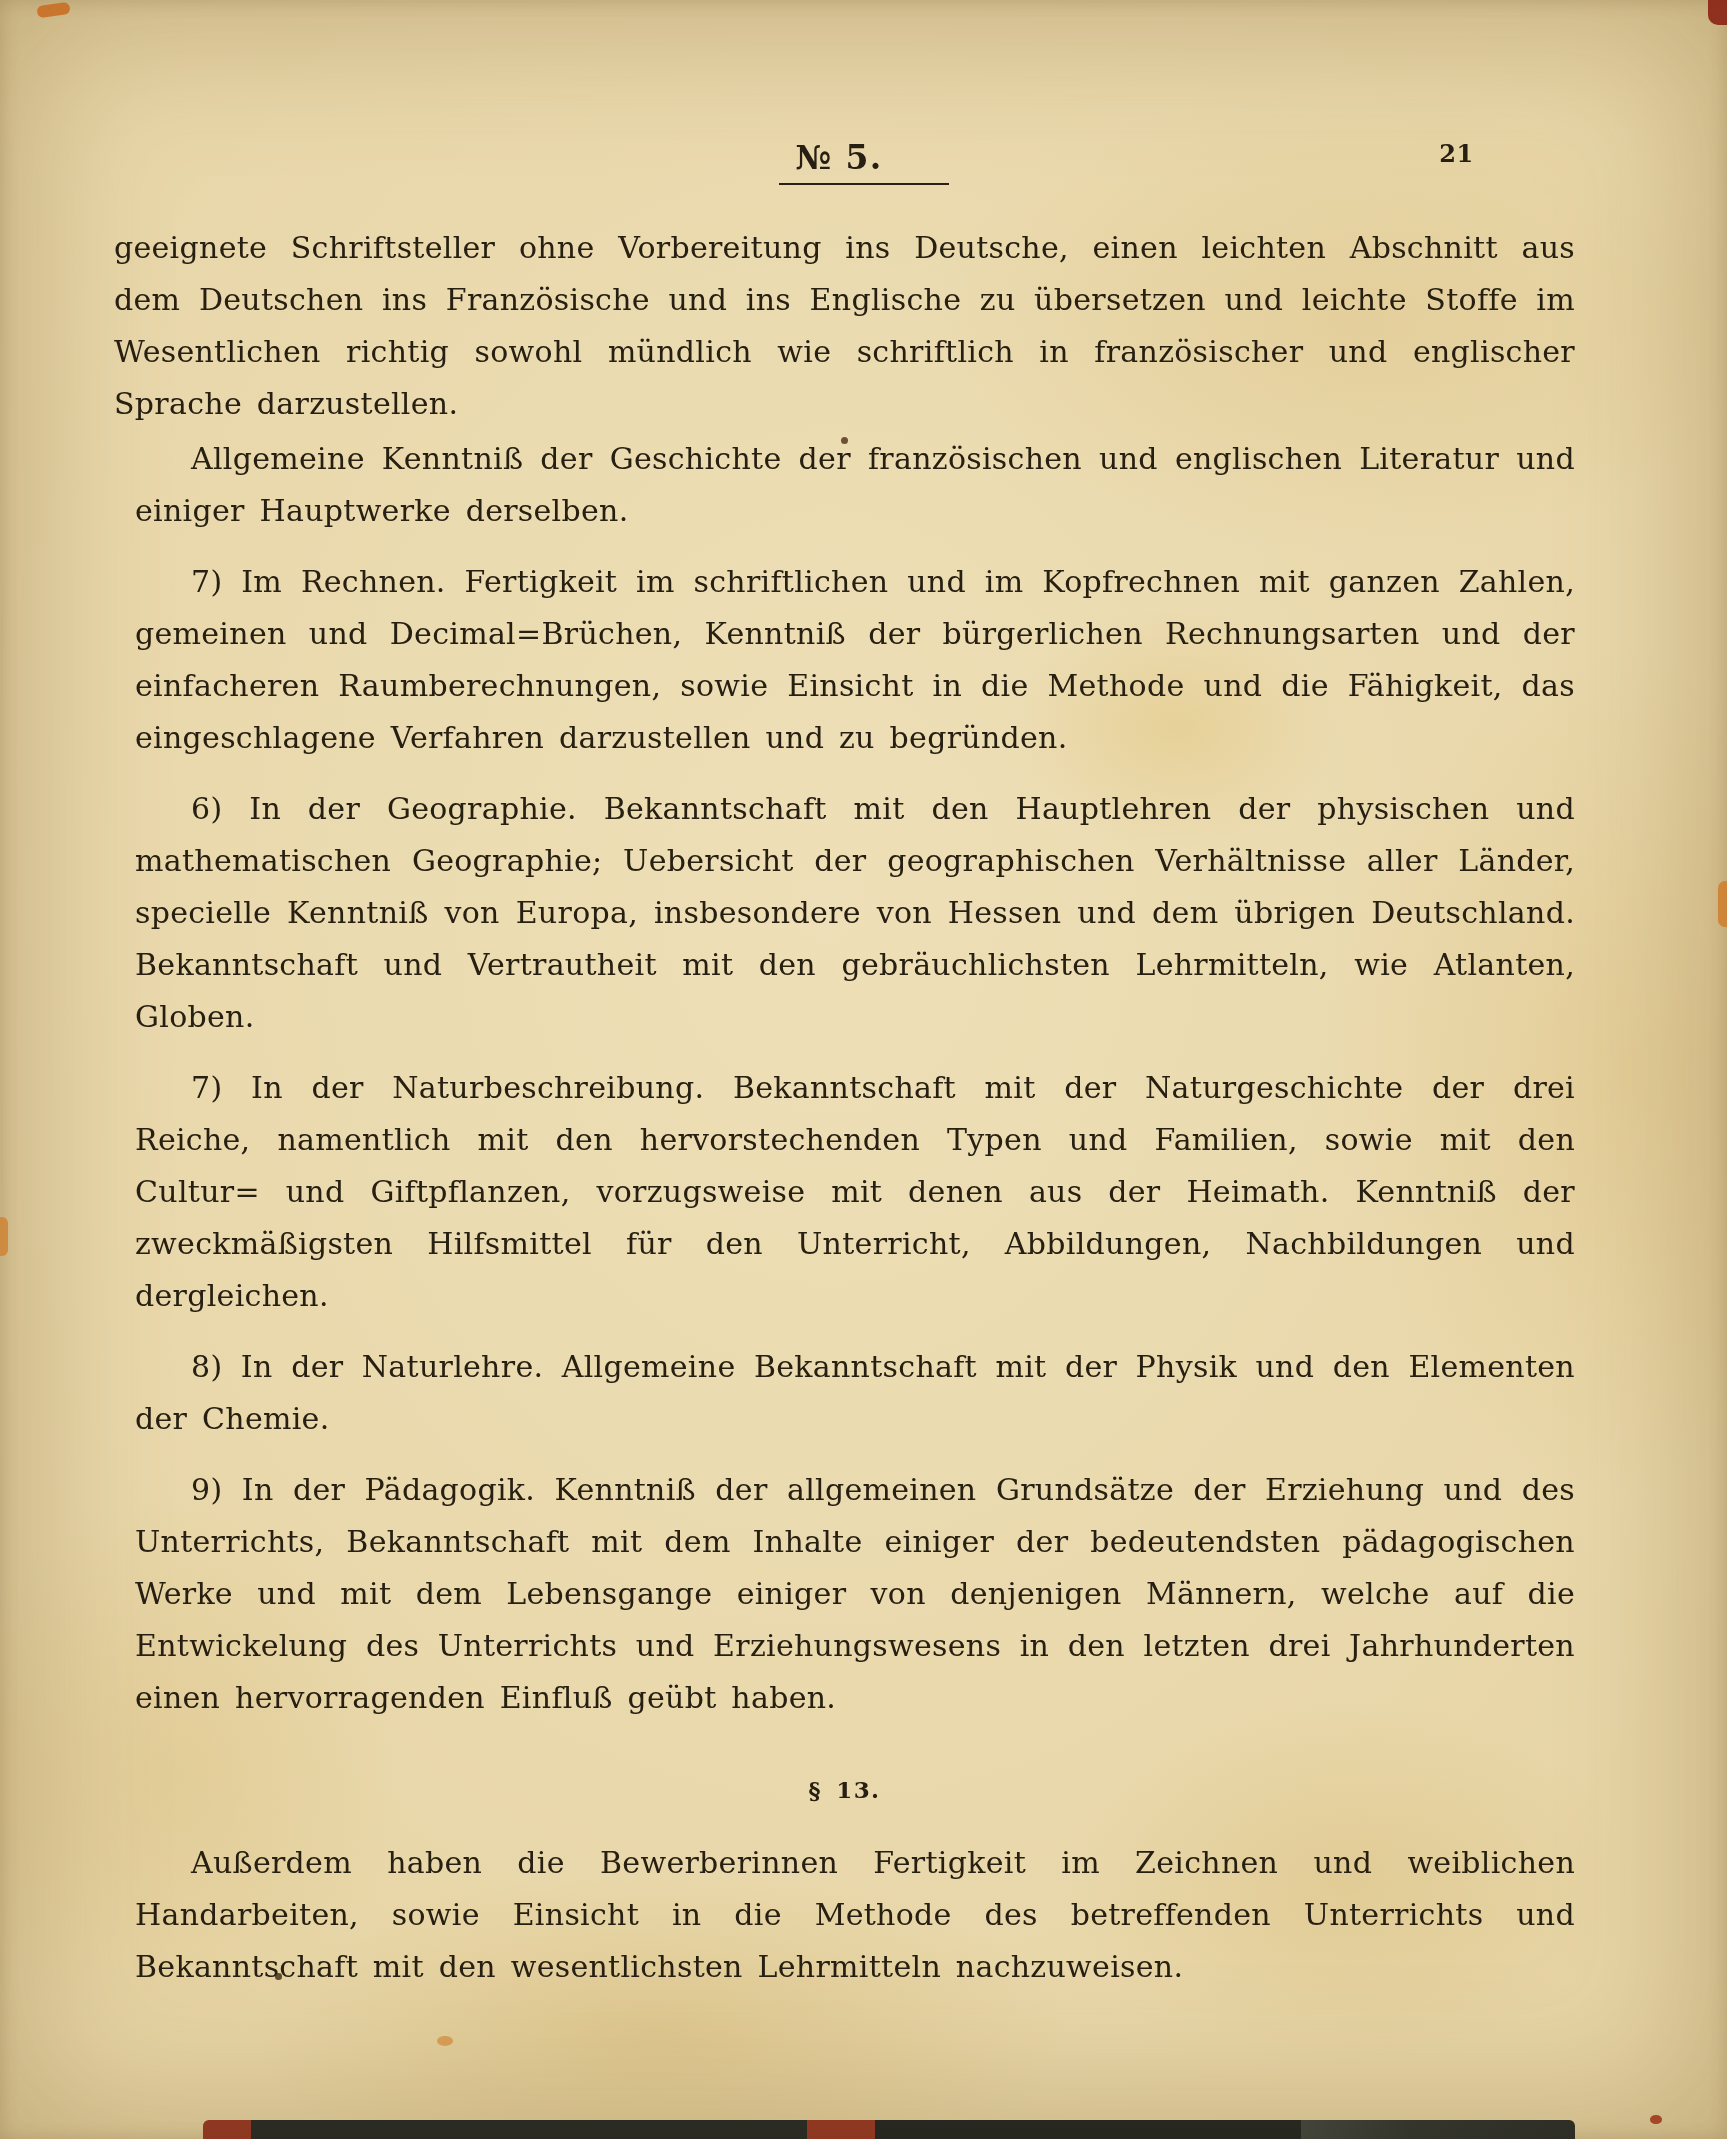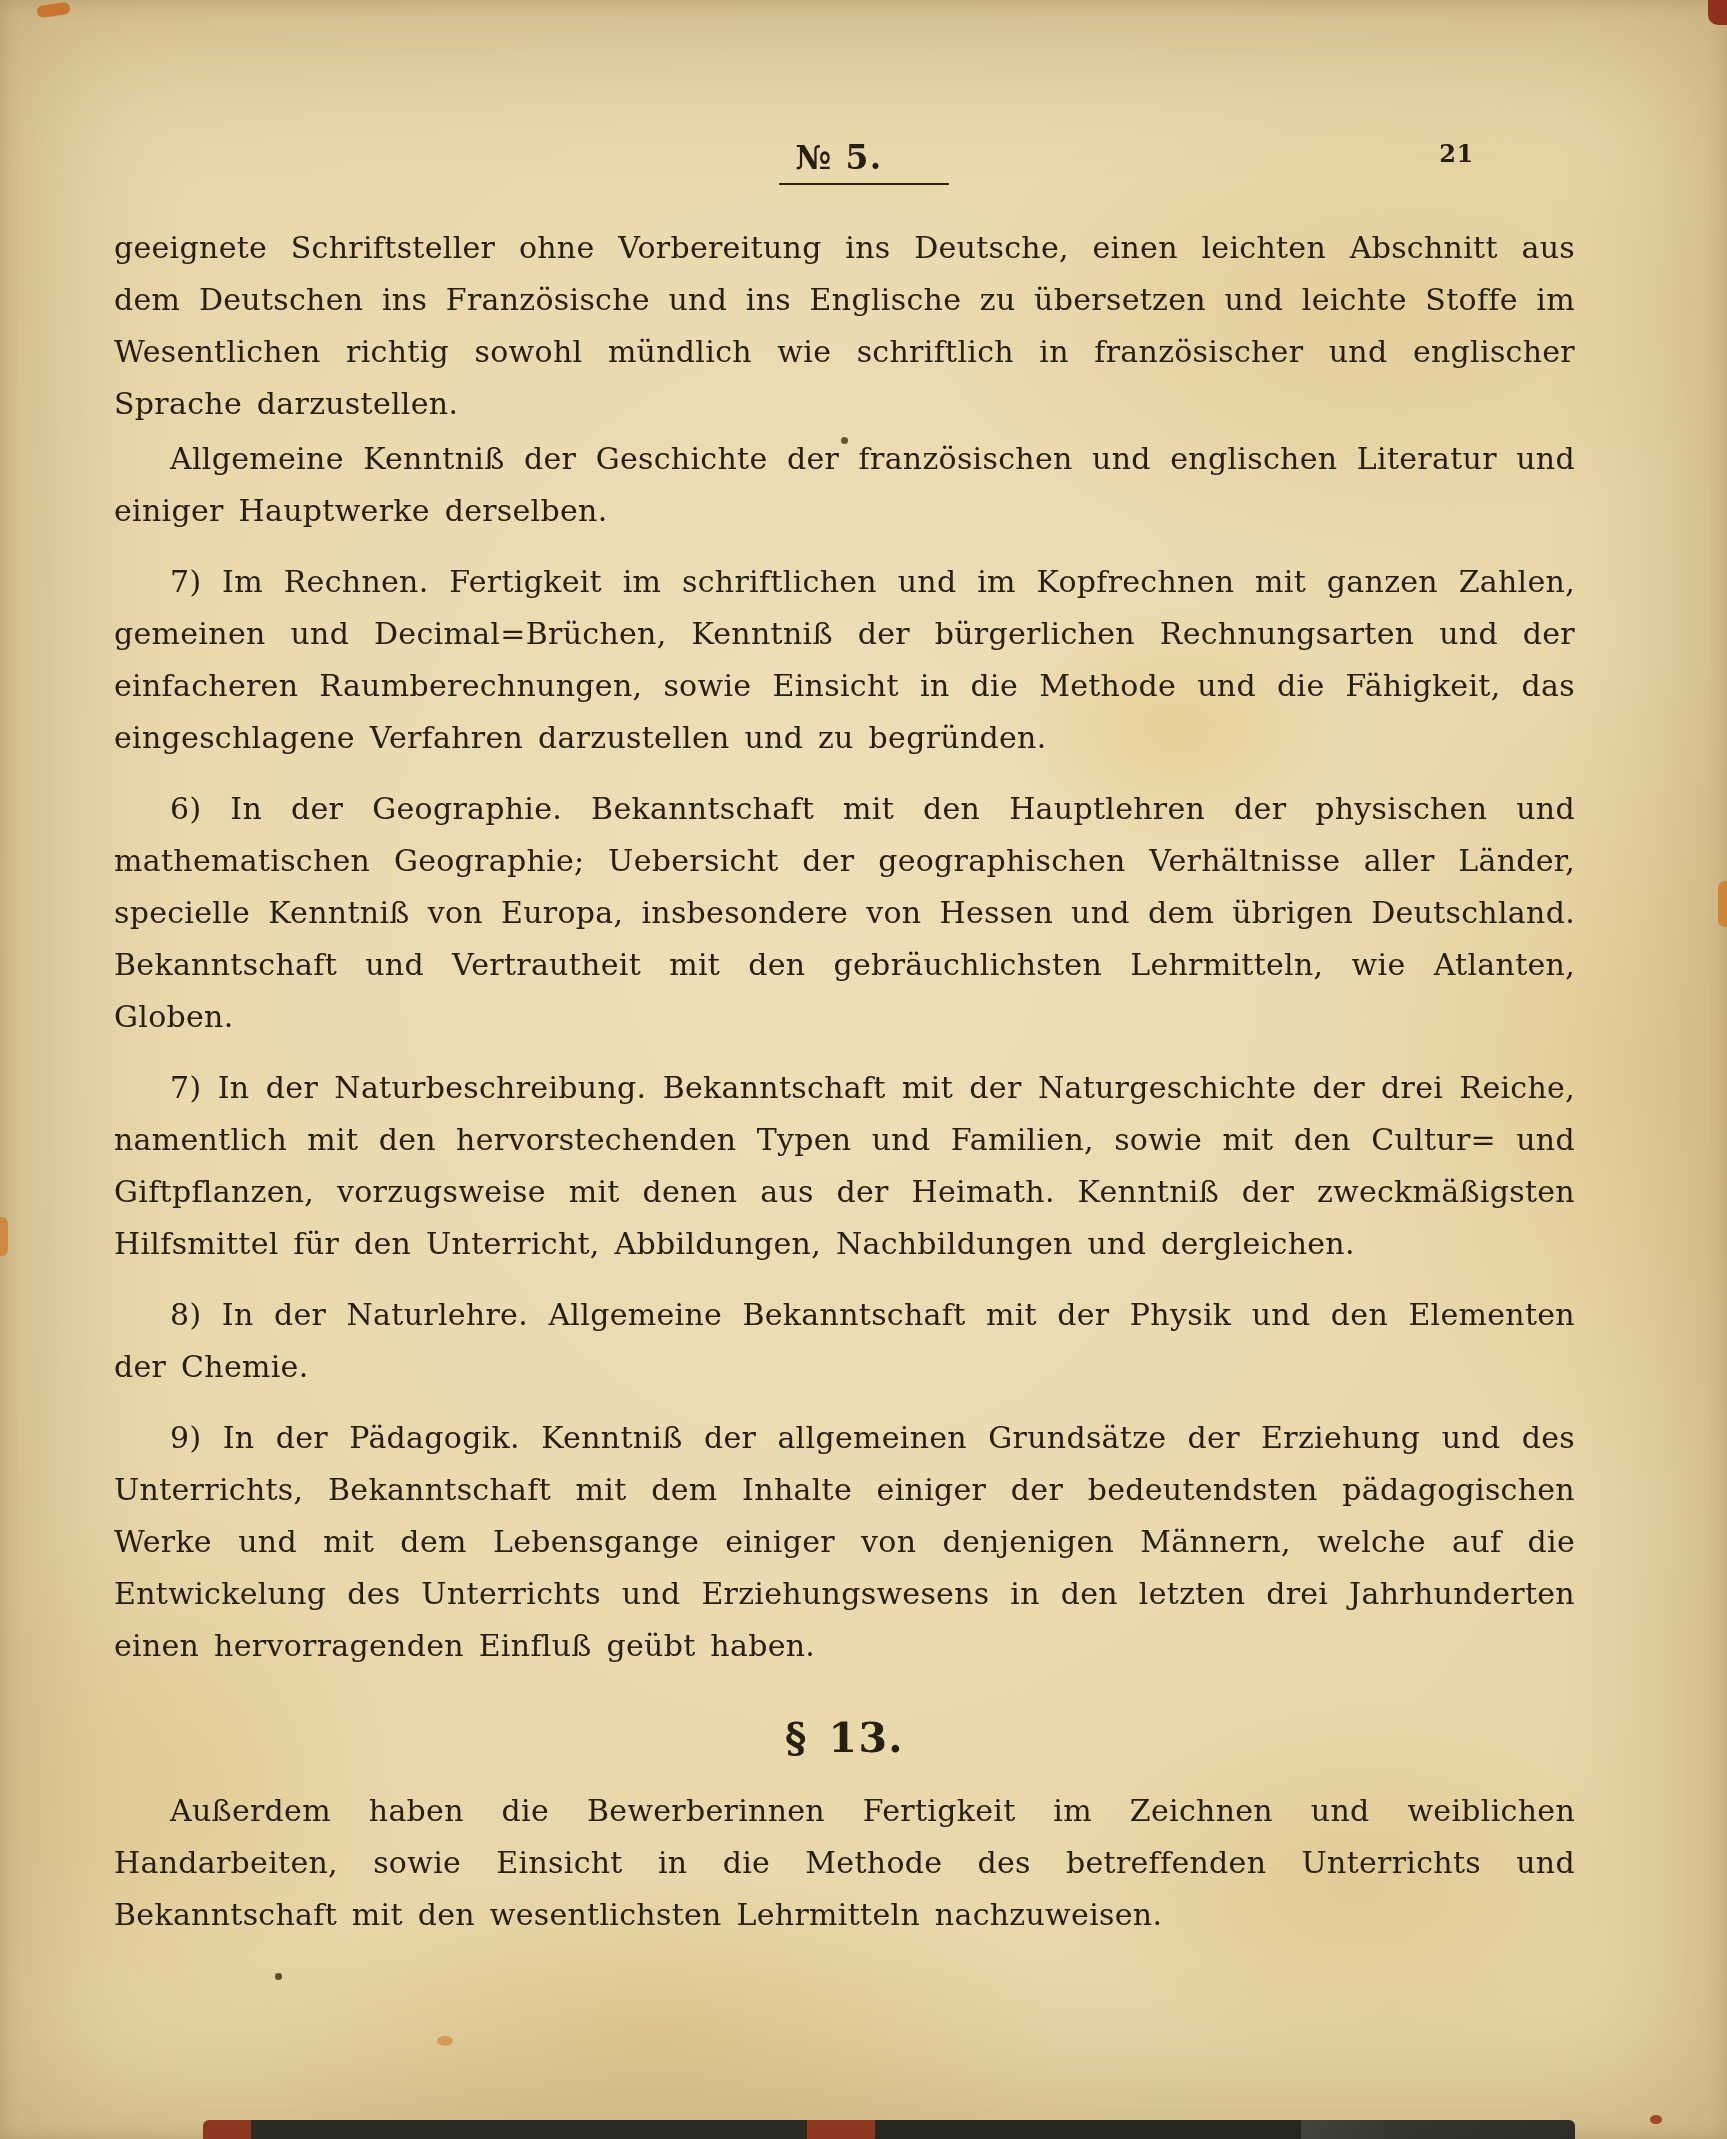--- a/index.html
+++ b/index.html
@@ -61,27 +61,27 @@
     left: 114px;
     right: 153px;
     font-size: 30px;
     line-height: 52px;
     text-align: justify;
     word-spacing: 5px;
     letter-spacing: 0.3px;
   }
   .content p { margin: 0; }
   .content p.noindent { text-indent: 0; }
-  .content p.indent  { text-indent: 56px; }
+  .content p.indent  { text-indent: 56px; margin-left: 21px; }
   .content p.tight   { margin-top: 2.9px; }
   .content p.item    { margin-top: 19px; }
   .section-heading {
     margin: 40px 0 21.6px 0;
     text-align: center;
-    font-size: 41px;
+    font-size: 23px;
     font-weight: bold;
     letter-spacing: 1.4px;
   }
 
   
   .artifact { position: absolute; pointer-events: none; }
   .mark-top-left {
     left: 37px; top: 4.3px; width: 33px; height: 11.5px;
     background: #c96a1e; border-radius: 5.8px; transform: rotate(-8deg); opacity: .85;
   }

